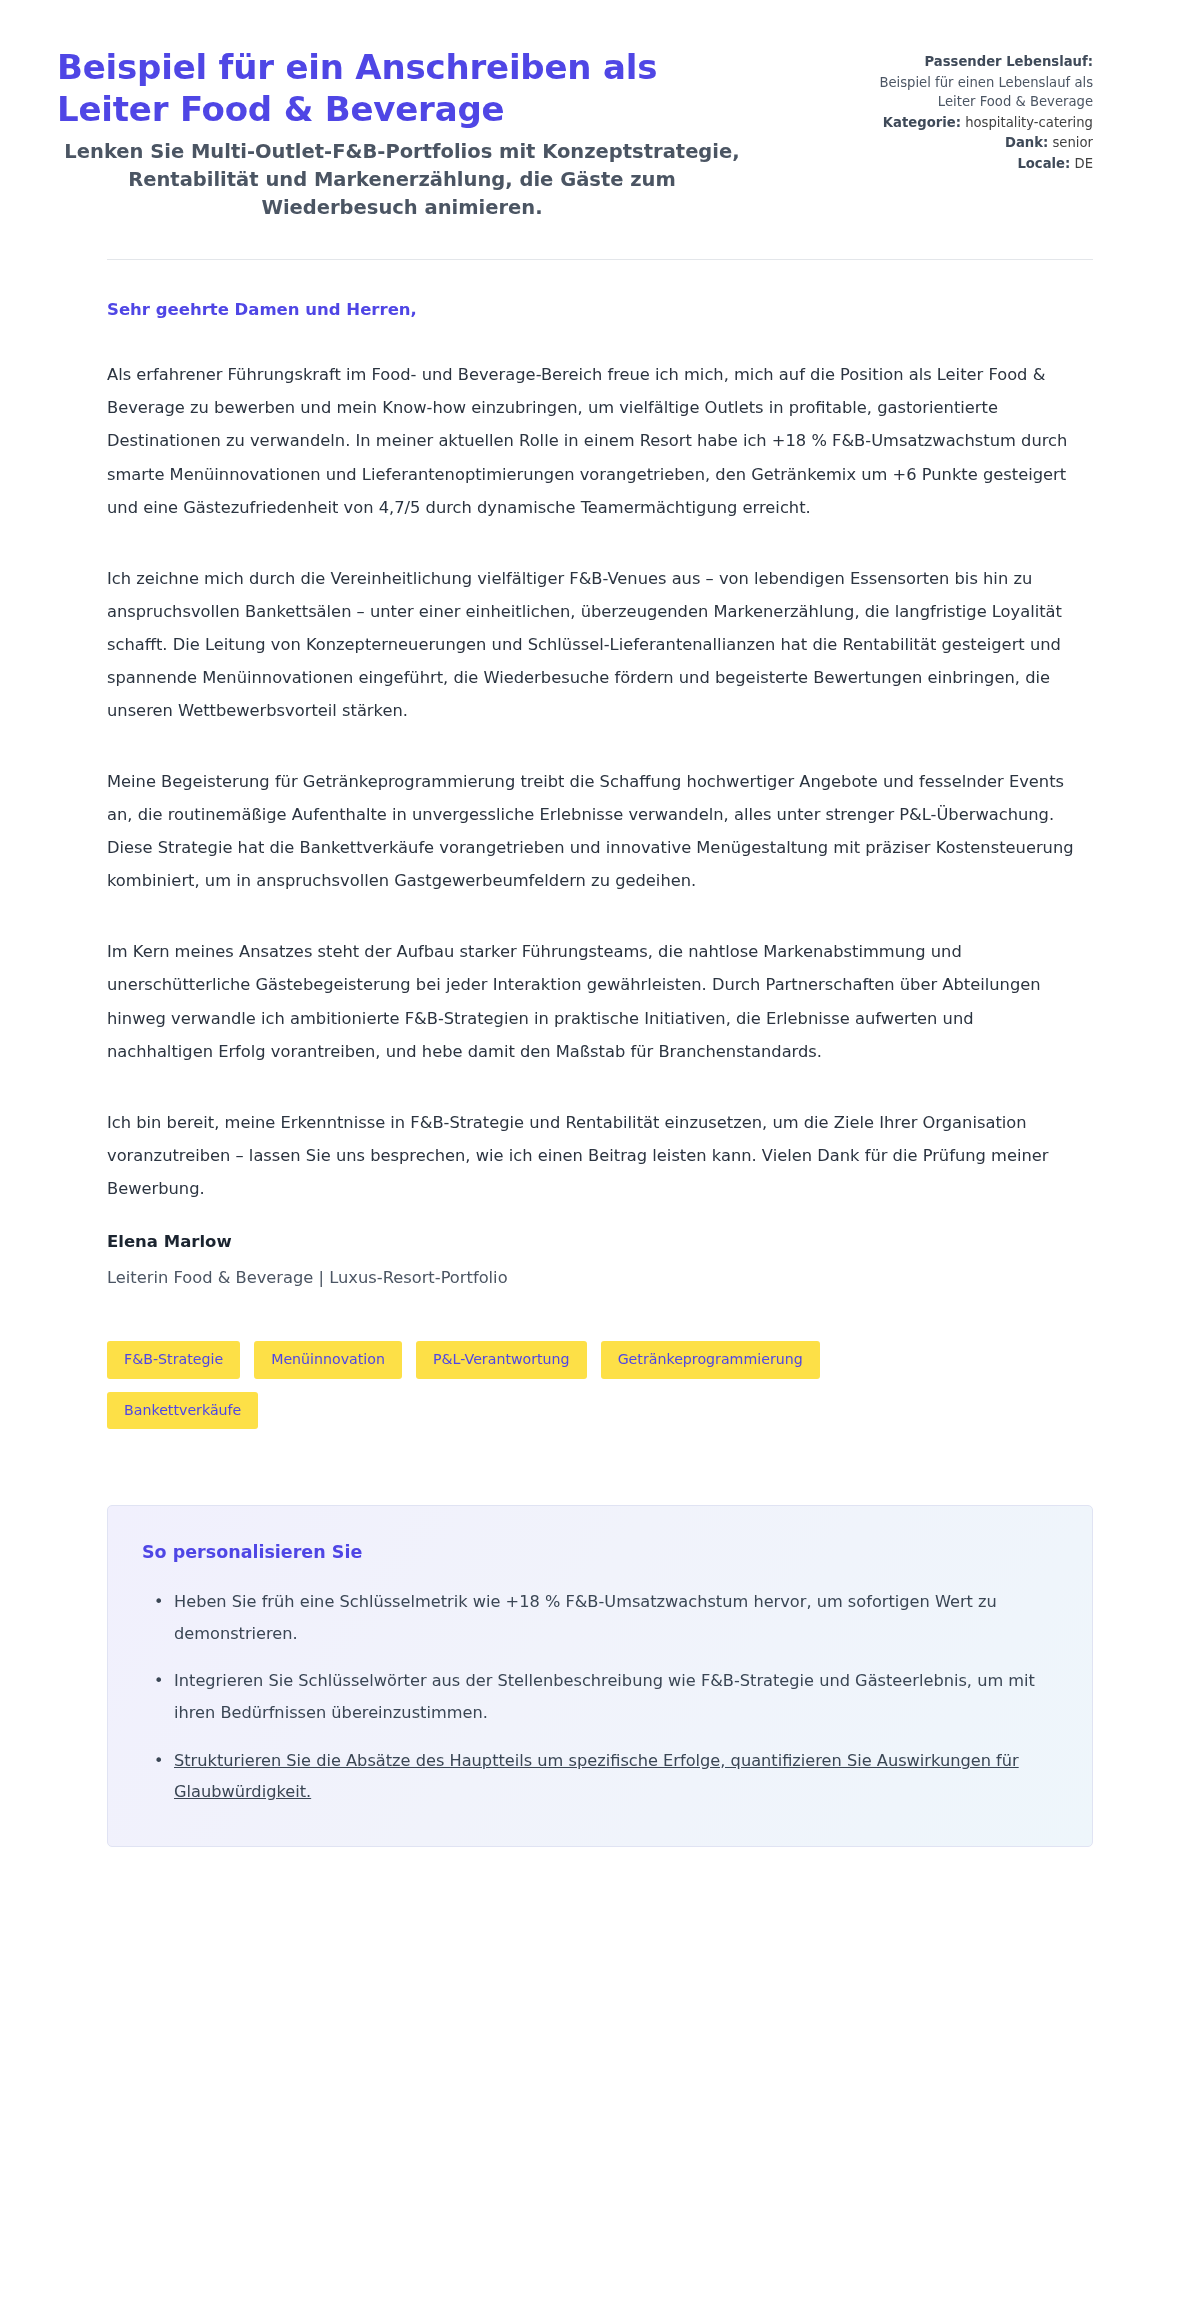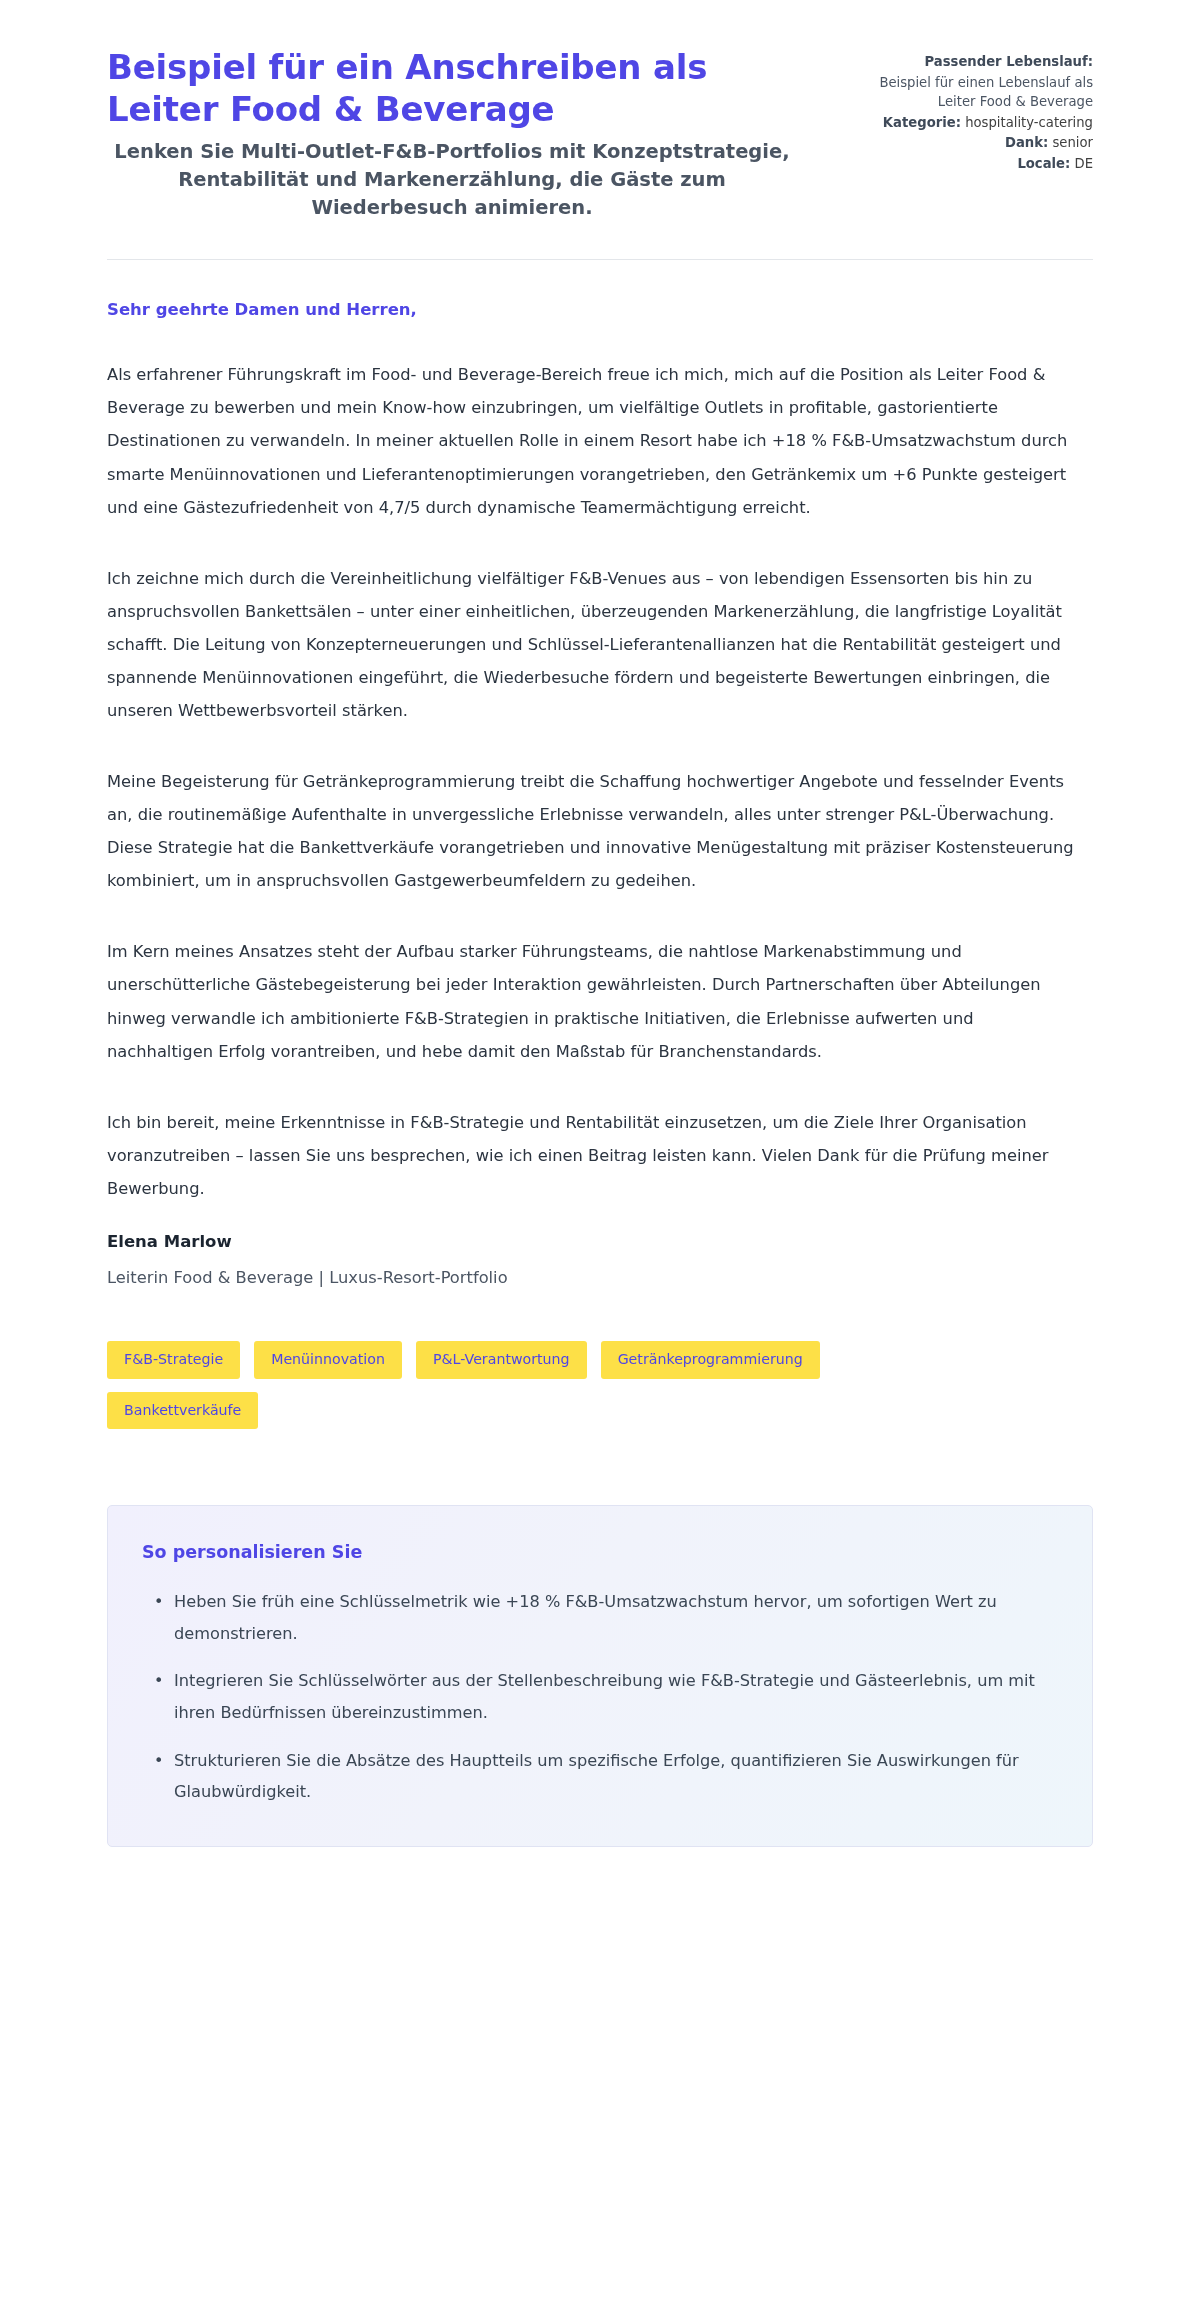--- a/index.html
+++ b/index.html
@@ -21,21 +21,21 @@
     width: 1200px;
     padding: 0;
     margin: 0 auto;
   }
 
   
   .header {
     display: flex;
     align-items: flex-start;
     justify-content: space-between;
-    padding: 46px 107px 0 107px;
+    padding: 46px 107px 0 57px;
     gap: 40px;
   }
   .header-left {
     flex: 0 1 690px;
     max-width: 690px;
   }
   .doc-title {
     margin: 0;
     font-size: 34px;
     line-height: 1.24;
@@ -153,21 +153,21 @@
     list-style: none;
   }
   .callout-list li {
     position: relative;
     font-size: 16.2px;
     line-height: 1.95;
     color: #3a4654;
     margin: 0 0 16px 0;
     padding-left: 10px;
   }
-  .callout-list li:last-child { margin-bottom: 0; }
+  .callout-list li:last-child { margin-bottom: 0; text-decoration: underline; }
   .callout-list li::before {
     content: "\2022";
     position: absolute;
     left: -10px;
     top: 0;
     color: #3a4654;
     font-size: 16px;
   }
 
   .page-bottom-spacer { height: 60px; }

